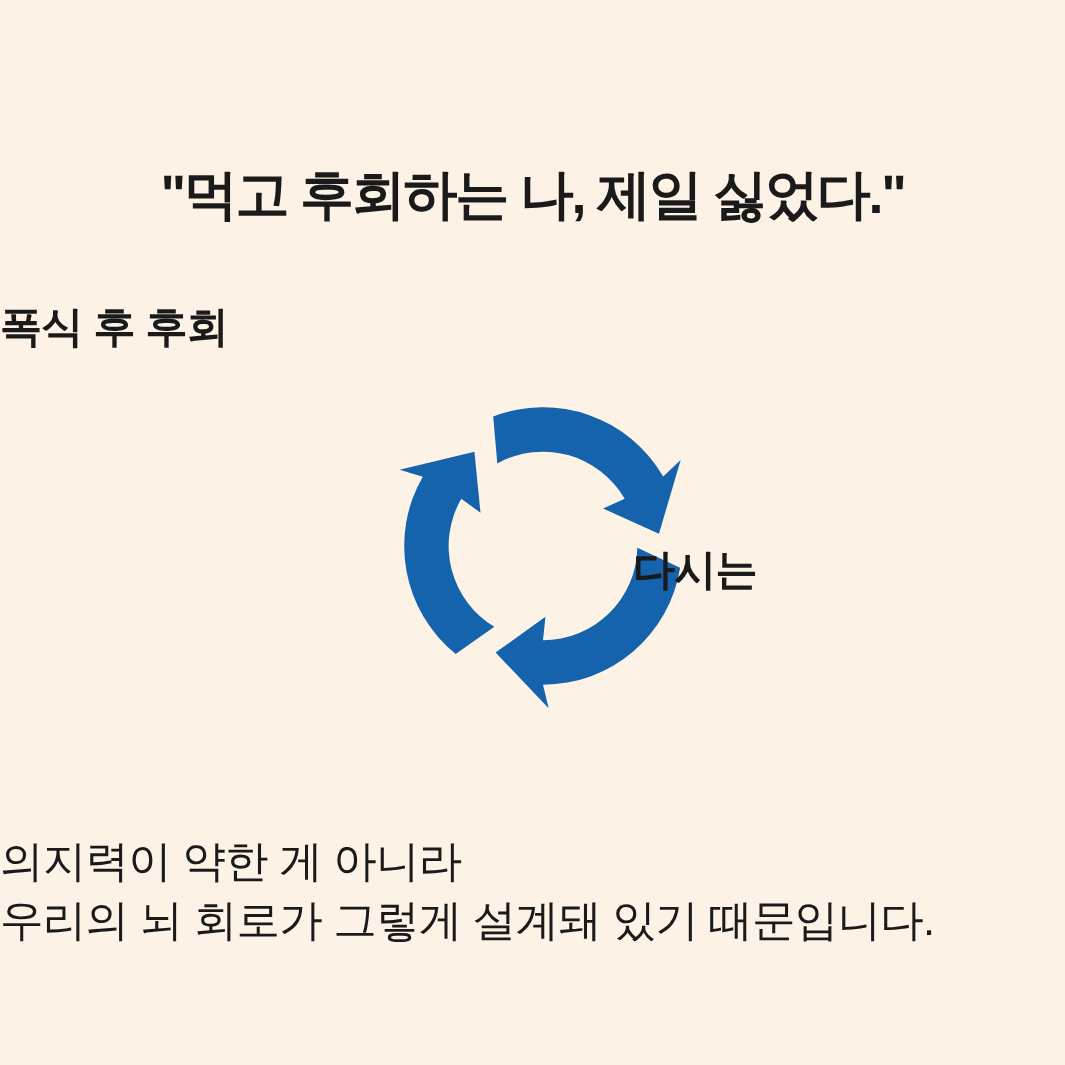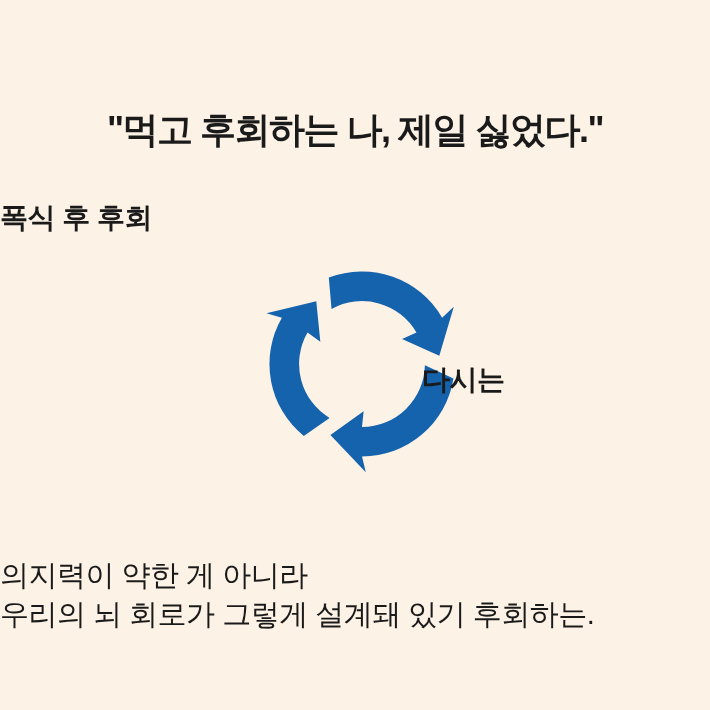--- a/index.html
+++ b/index.html
@@ -77,17 +77,17 @@
   </svg>
 
   <div class="step-label step-right">
     <div>다시는</div>
   </div>
 
 
   <div class="conclusion">
     <div>의지력이 약한 게 아니라</div>
     <div>
-      <span>우리의 </span><b>뇌 회로가 그렇게 설계돼 있기</b><span> 후회하는.</span>
+      <span>우리의 </span><b>뇌 회로가 그렇게 설계돼 있기</b><span> 때문입니다.</span>
     </div>
   </div>
 
 </div>
 
 </body></html>

